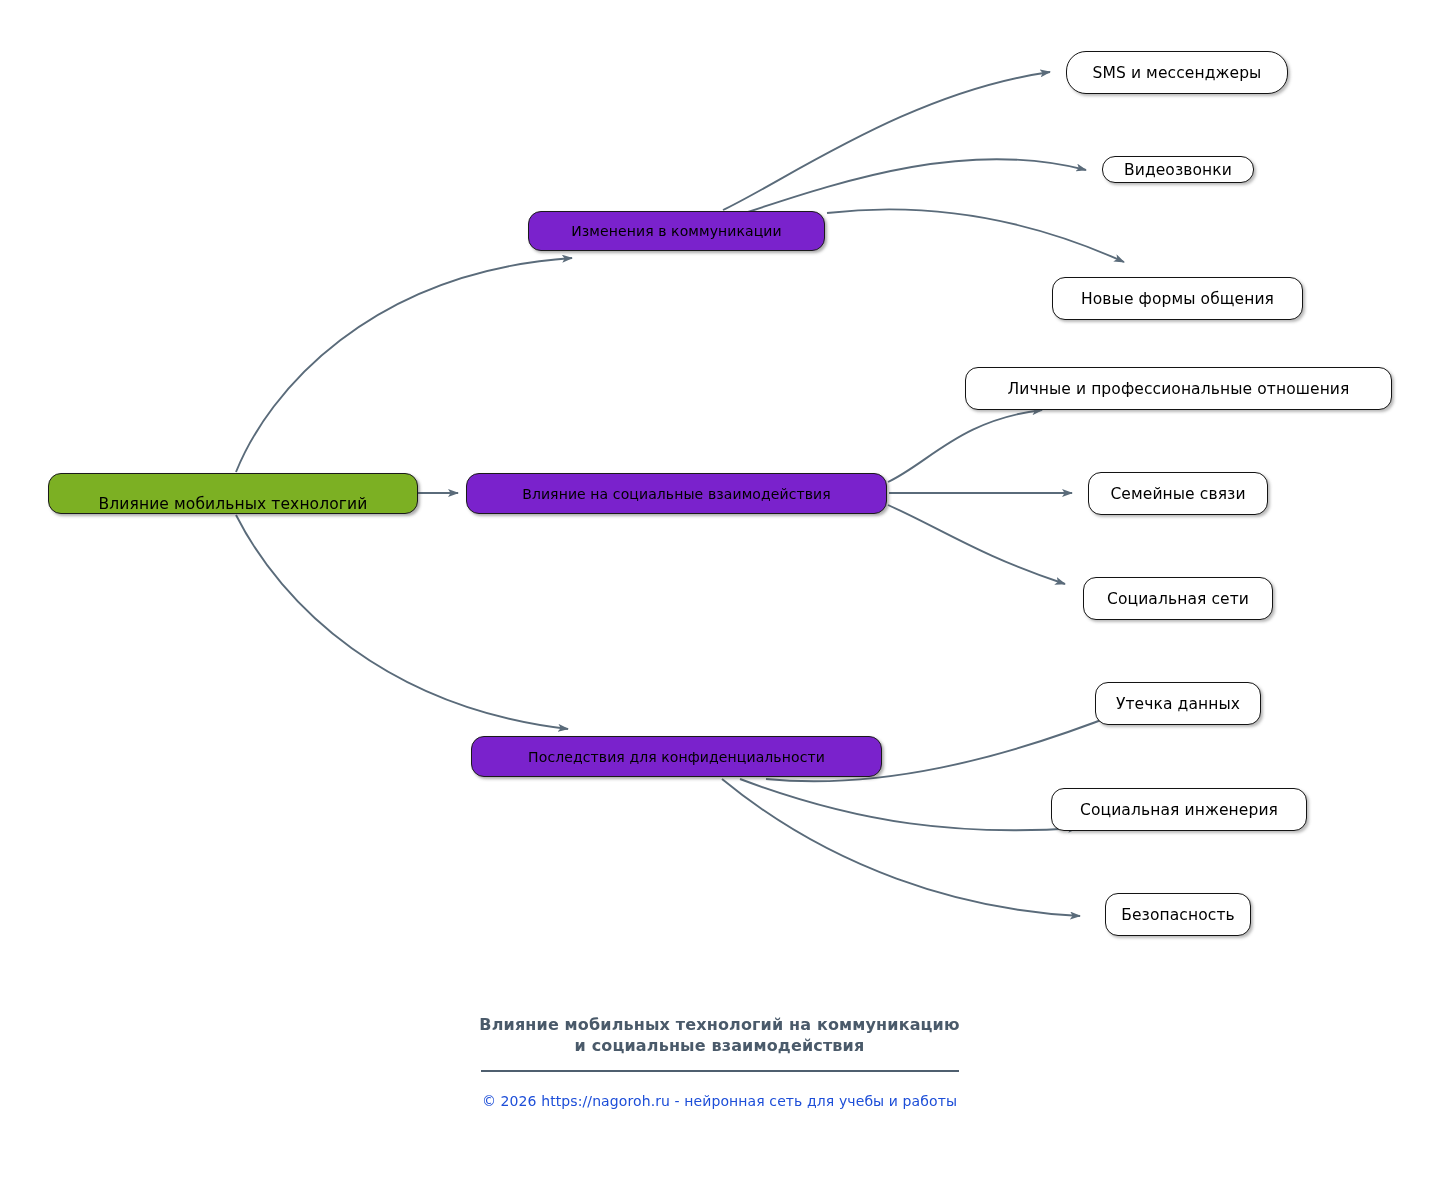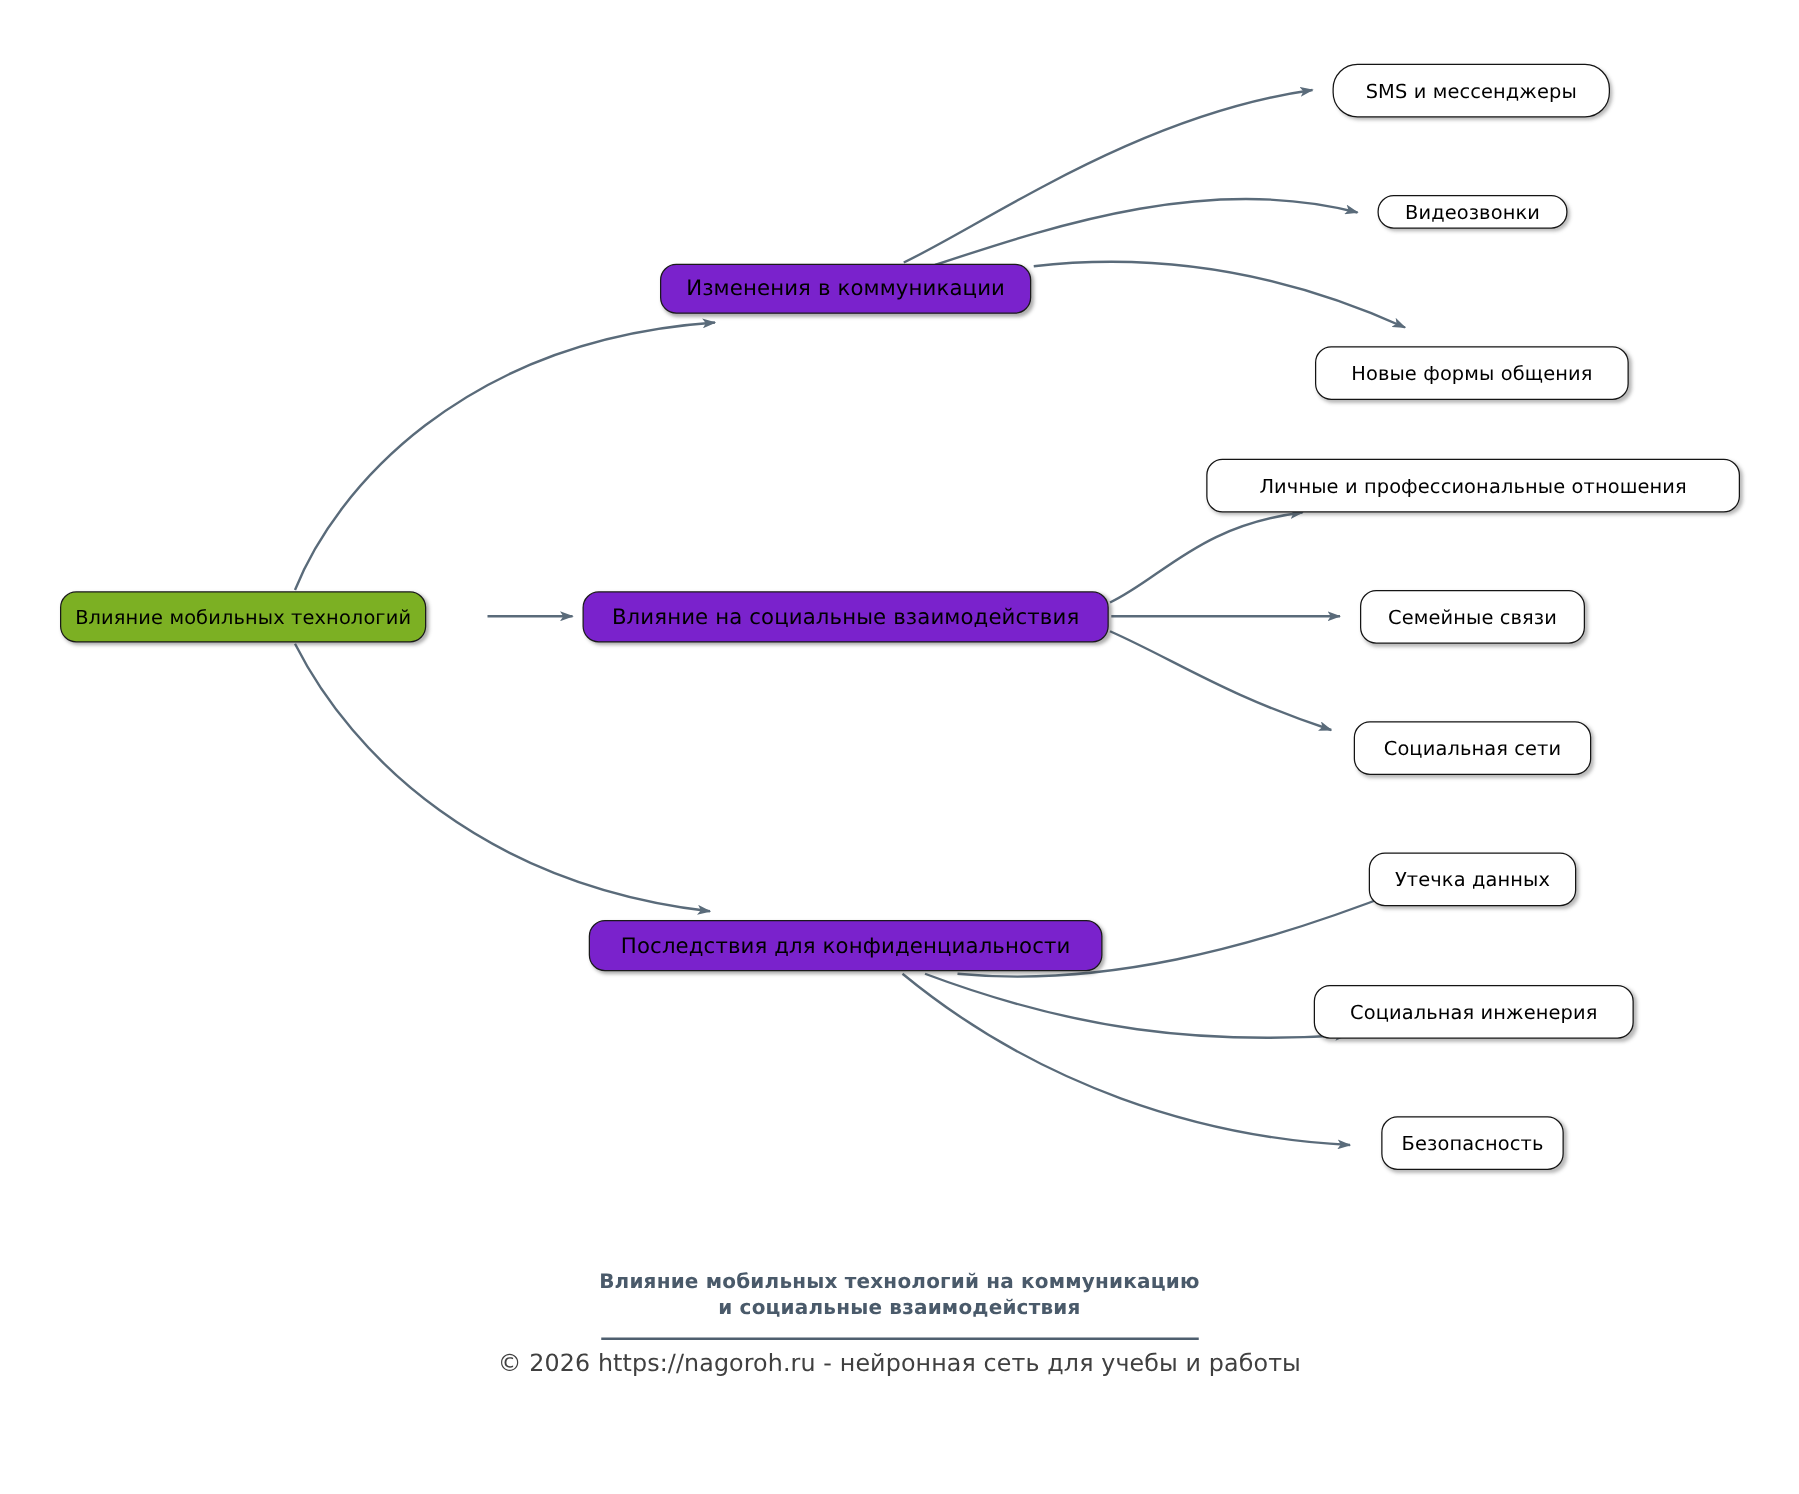--- a/index.html
+++ b/index.html
@@ -49,21 +49,21 @@
     border: 1.6px solid #1a1a1a;
     color: #000000;
     font-size: 15.5px;
     box-shadow: 2px 2px 3px rgba(60,60,60,0.42);
   }
 
   .node-branch {
     background: #7A22CC;
     border: 1.6px solid #1a1a1a;
     color: #000000;
-    font-size: 17px;
+    font-size: 14px;
     box-shadow: 2px 2px 3px rgba(60,60,60,0.42);
   }
 
   .node-leaf {
     background: #ffffff;
     border: 1.7px solid #141414;
     color: #000000;
     font-size: 15.5px;
     box-shadow: 2px 2px 3px rgba(70,70,70,0.38);
   }
@@ -88,24 +88,24 @@
     line-height: 21px;
     letter-spacing: 0.15px;
   }
   .footer-rule {
     width: 478px;
     height: 0;
     margin: 14px auto 0 auto;
     border-top: 2px solid #4f5f6f;
   }
   .footer-copy {
-    margin-top: 8px;
+    margin-top: 21px;
     font-family: "DejaVu Sans", "Liberation Sans", sans-serif;
-    font-size: 19px;
-    color: #404040;
+    font-size: 14px;
+    color: #1d4ed8;
     letter-spacing: 0.1px;
   }
 </style>
 </head>
 <body>
 
 <div id="canvas">
 
   <svg id="edge-layer" viewBox="0 0 1439 1195" xmlns="http://www.w3.org/2000/svg">
     <defs>
@@ -126,21 +126,21 @@
       <path d="M 888,482 C 930,462 960,420 1042,410"></path>
       <path d="M 889,493 L 1072,493"></path>
       <path d="M 888,505 C 940,528 980,556 1065,584"></path>
 
       <path d="M 766,779 C 880,790 1000,760 1122,712"></path>
       <path d="M 740,779 C 860,824 960,836 1078,828"></path>
       <path d="M 722,779 C 830,868 960,910 1080,916"></path>
     </g>
   </svg>
 
-  <div class="node node-root" style="left:48px; top:473px; width:293px; height:41px;">
+  <div class="node node-root" style="left:48px; top:473px; width:370px; height:41px;align-items:flex-end;">
     <span class="node-label">Влияние мобильных технологий</span>
   </div>
 
   <div class="node node-branch" style="left:528px; top:211px; width:297px; height:40px;">
     <span class="node-label">Изменения в коммуникации</span>
   </div>
 
   <div class="node node-leaf" style="left:1066px; top:51px; width:222px; height:43px;border-radius:20px;">
     <span class="node-label">SMS и мессенджеры</span>
   </div>

